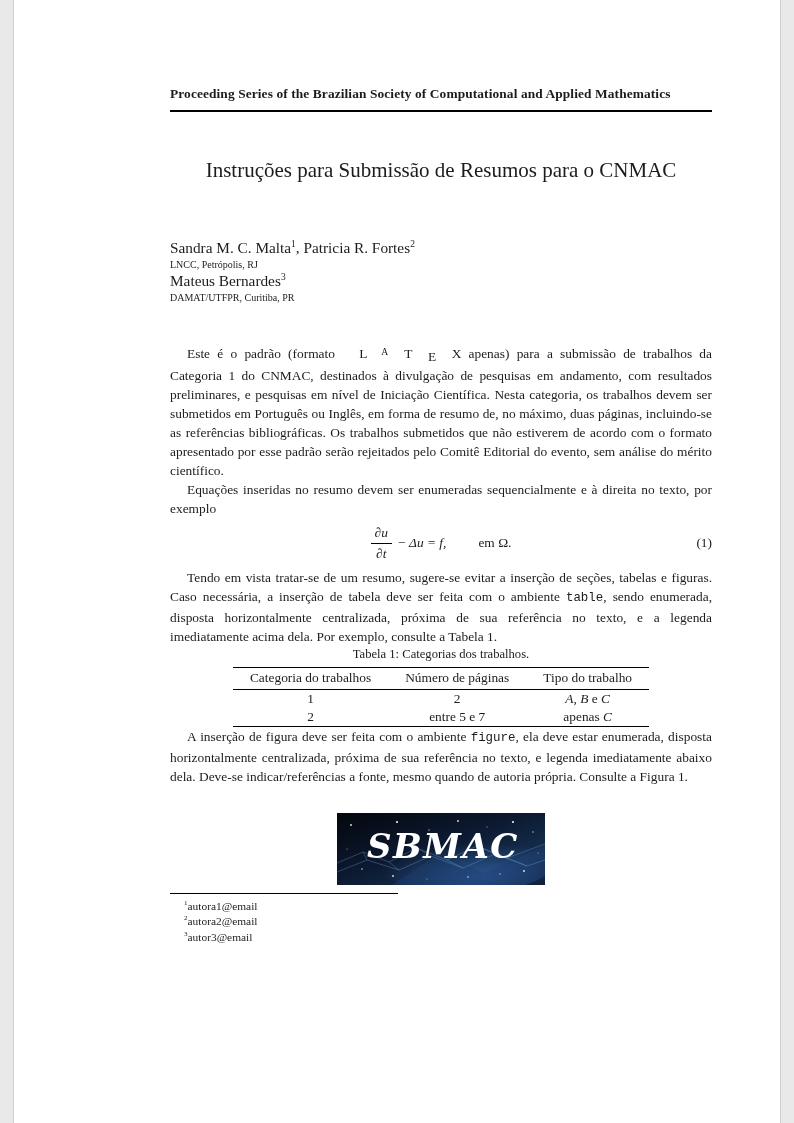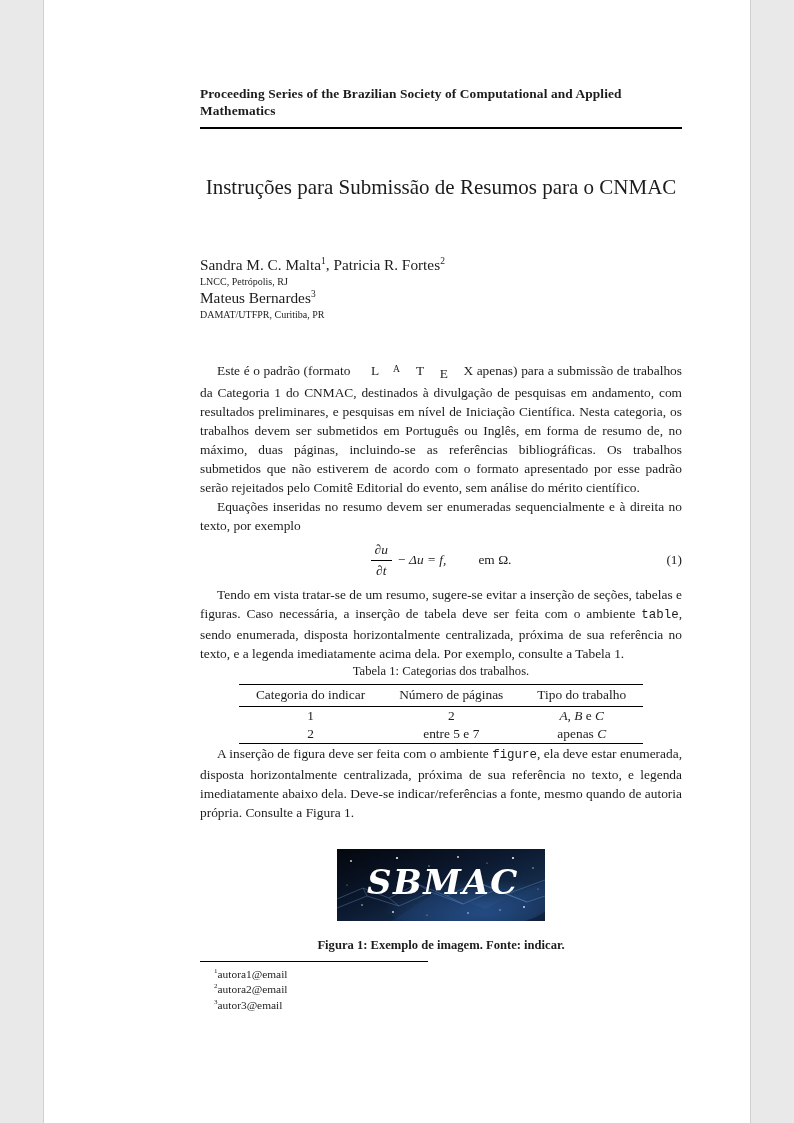--- a/index.html
+++ b/index.html
@@ -1,18 +1,18 @@
 <!DOCTYPE html>
 <html><head>
 <meta charset="utf-8">
 <style>
   html,body { margin:0; padding:0; background:#e9e9e9; }
   .page {
     position:relative;
-    width:706px; height:1123px;
+    width:766px; height:1123px;
     margin:0 auto;
     background:#ffffff;
     outline:1px solid #cfcfcf;
     box-sizing:border-box;
     padding:85px 68px 0 156px;
     font-family:"Liberation Serif","DejaVu Serif",serif;
     color:#1c1c1c;
     overflow:hidden;
   }
   .running-head { font-weight:bold; font-size:13.4px; line-height:17px; letter-spacing:.1px; }
@@ -97,21 +97,21 @@
     </div>
 
 
     <p class="indent">Tendo em vista tratar-se de um resumo, sugere-se evitar a inserção de seções, tabelas e figuras. Caso necessária, a inserção de tabela deve ser feita com o ambiente <span class="s-mono">table</span>, sendo enumerada, disposta horizontalmente centralizada, próxima de sua referência no texto, e a legenda imediatamente acima dela. Por exemplo, consulte a Tabela 1.</p>
 
     <div class="table-block">
       <div class="table-caption">Tabela 1: Categorias dos trabalhos.</div>
       <table class="works-table">
         <thead>
           <tr>
-            <th>Categoria do indicar</th>
+            <th>Categoria do trabalhos</th>
             <th>Número de páginas</th>
             <th>Tipo do trabalho</th>
           </tr>
         </thead>
         <tbody>
           <tr>
             <td>1</td>
             <td>2</td>
             <td><span class="s-i">A</span>, <span class="s-i">B</span> e <span class="s-i">C</span></td>
           </tr>
@@ -166,21 +166,20 @@
           <circle cx="25" cy="56" r="0.8" opacity="0.8"></circle>
           <circle cx="56" cy="63" r="0.9" opacity="0.9"></circle>
           <circle cx="90" cy="66" r="0.6" opacity="0.6"></circle>
           <circle cx="131" cy="64" r="0.8" opacity="0.8"></circle>
           <circle cx="163" cy="61" r="0.7" opacity="0.7"></circle>
           <circle cx="187" cy="58" r="0.9" opacity="0.9"></circle>
           <circle cx="201" cy="40" r="0.6" opacity="0.6"></circle>
         </g>
         <text x="106" y="45" text-anchor="middle" font-size="34" font-style="italic" letter-spacing="1.5" font-family="'DejaVu Serif','Liberation Serif',serif" fill="#ffffff">SBMAC</text>
       </svg>
-      <figcaption class="fig-caption">Figura 1: Exemplo de imagem. Fonte: indicar.</figcaption>
     </figure>
 
   </div>
 
   <div class="footnotes">
     <hr class="footnote-rule">
     <div class="footnote"><span class="s-sup">1</span>autora1@email</div>
     <div class="footnote"><span class="s-sup">2</span>autora2@email</div>
     <div class="footnote"><span class="s-sup">3</span>autor3@email</div>
   </div>

